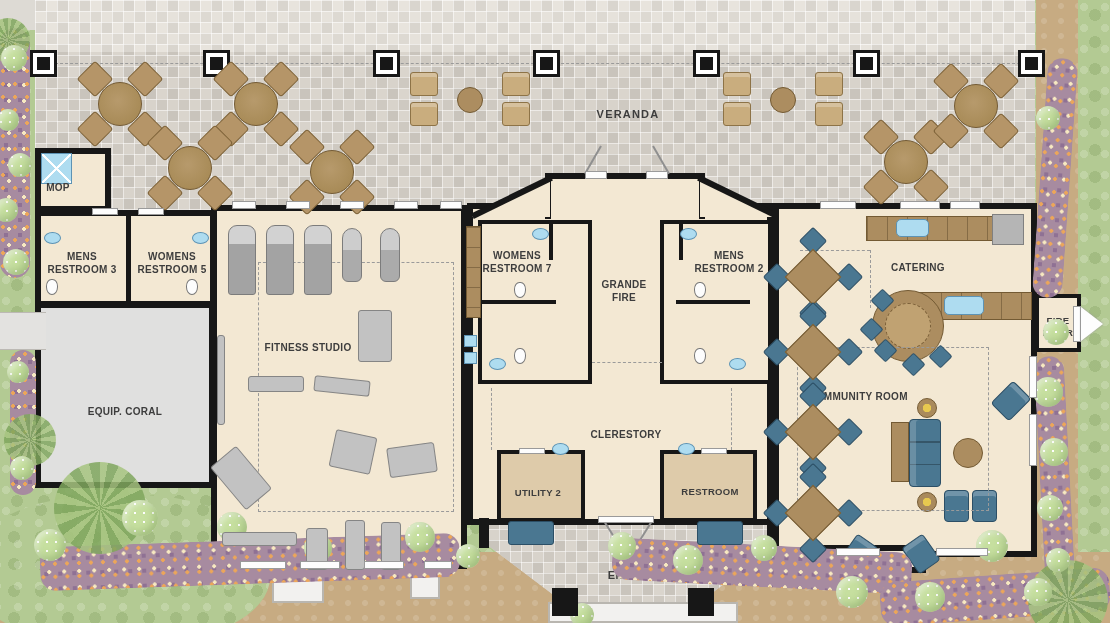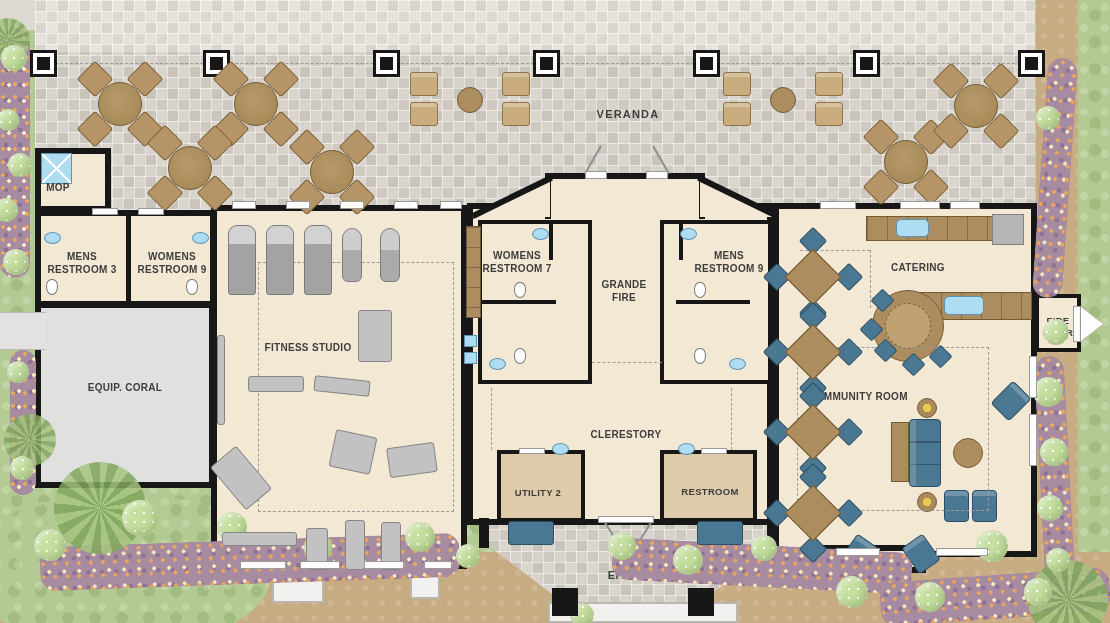--- a/index.html
+++ b/index.html
@@ -173,28 +173,28 @@
   <div class="dashrect" style="left:797px;top:347px;width:192px;height:164px;"></div>
   <div class="dashv" style="left:491px;top:388px;width:0;height:62px;"></div>
   <div class="dashv" style="left:731px;top:388px;width:0;height:62px;"></div>
   <div class="dashline" style="left:800px;top:250px;width:70px;height:0;"></div>
   <div class="dashv" style="left:870px;top:250px;width:0;height:58px;"></div>
   <div class="dashline" style="left:592px;top:362px;width:70px;height:0;"></div>
 
   <div class="label big" style="left:628px;top:115px;">VERANDA</div>
   <div class="label" style="left:58px;top:188px;">MOP</div>
   <div class="label wrap" style="left:82px;top:263px;width:76px;">MENS RESTROOM 3</div>
-  <div class="label wrap" style="left:172px;top:263px;width:76px;">WOMENS RESTROOM 9</div>
+  <div class="label wrap" style="left:172px;top:263px;width:76px;">WOMENS RESTROOM 5</div>
   <div class="label wrap" style="left:517px;top:262px;width:76px;">WOMENS RESTROOM 7</div>
   <div class="label wrap" style="left:624px;top:291px;width:56px;">GRANDE FIRE</div>
-  <div class="label wrap" style="left:729px;top:262px;width:76px;">MENS RESTROOM 9</div>
+  <div class="label wrap" style="left:729px;top:262px;width:76px;">MENS RESTROOM 2</div>
   <div class="label" style="left:918px;top:268px;">CATERING</div>
   <div class="label wrap" style="left:1058px;top:327px;width:40px;font-size:9.5px;">FIRE RISER</div>
   <div class="label" style="left:308px;top:348px;">FITNESS STUDIO</div>
-  <div class="label" style="left:125px;top:388px;">EQUIP. CORAL</div>
+  <div class="label" style="left:125px;top:412px;">EQUIP. CORAL</div>
   <div class="label" style="left:858px;top:397px;">COMMUNITY ROOM</div>
   <div class="label" style="left:626px;top:435px;">CLERESTORY</div>
   <div class="label" style="left:538px;top:493px;font-size:9.5px;">UTILITY 2</div>
   <div class="label" style="left:710px;top:492px;font-size:9.5px;">RESTROOM</div>
   <div class="label" style="left:627px;top:576px;font-size:11px;">ENTRY</div>
 <div class="flowerbed" style="left: 0px; top: 28px; width: 30px; height: 250px; transform: rotate(0deg);"></div>
     <div class="flowerbed" style="left: 10px; top: 350px; width: 26px; height: 145px; transform: rotate(0deg);"></div>
     <div class="flowerbed" style="left: 40px; top: 540px; width: 420px; height: 44px; transform: rotate(-2deg);"></div>
     <div class="flowerbed" style="left: 612px; top: 545px; width: 300px; height: 42px; transform: rotate(3deg);"></div>
     <div class="flowerbed" style="left: 880px; top: 575px; width: 230px; height: 44px; transform: rotate(-4deg);"></div>

